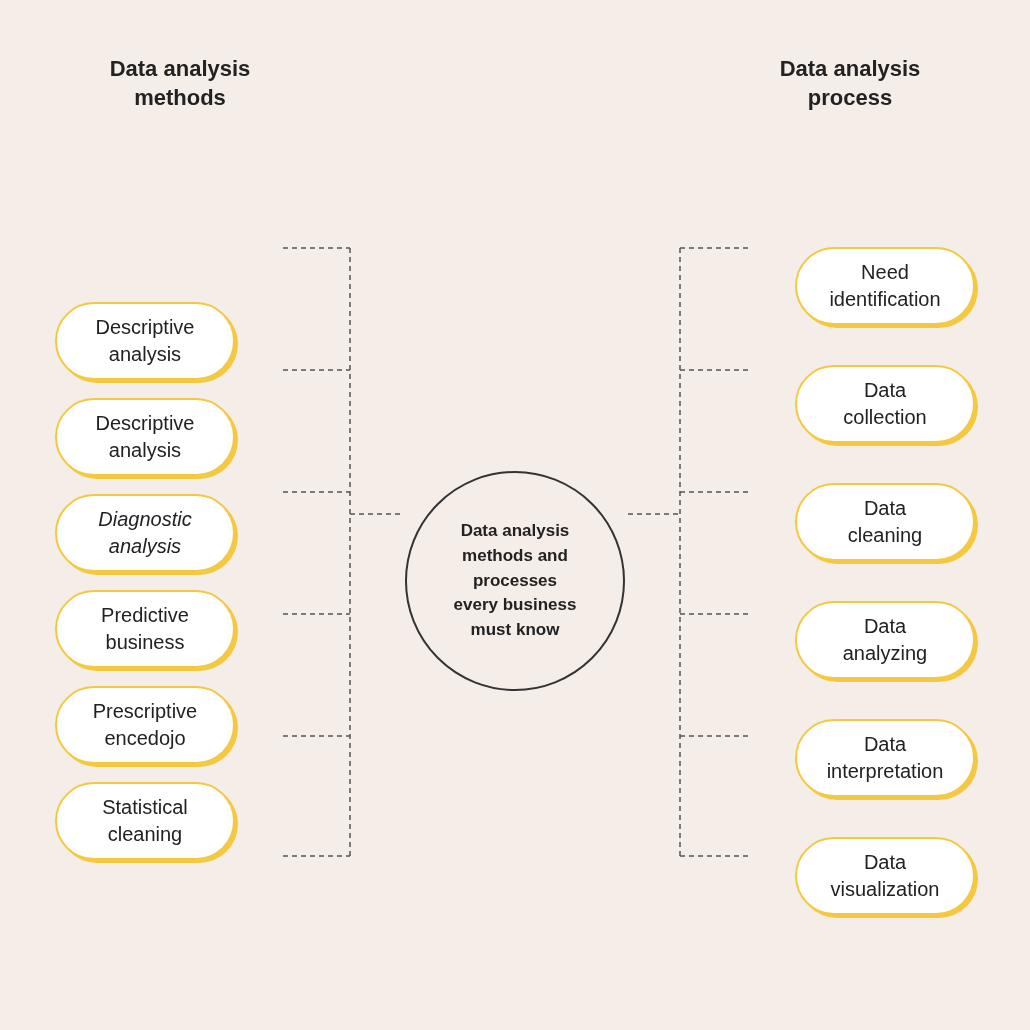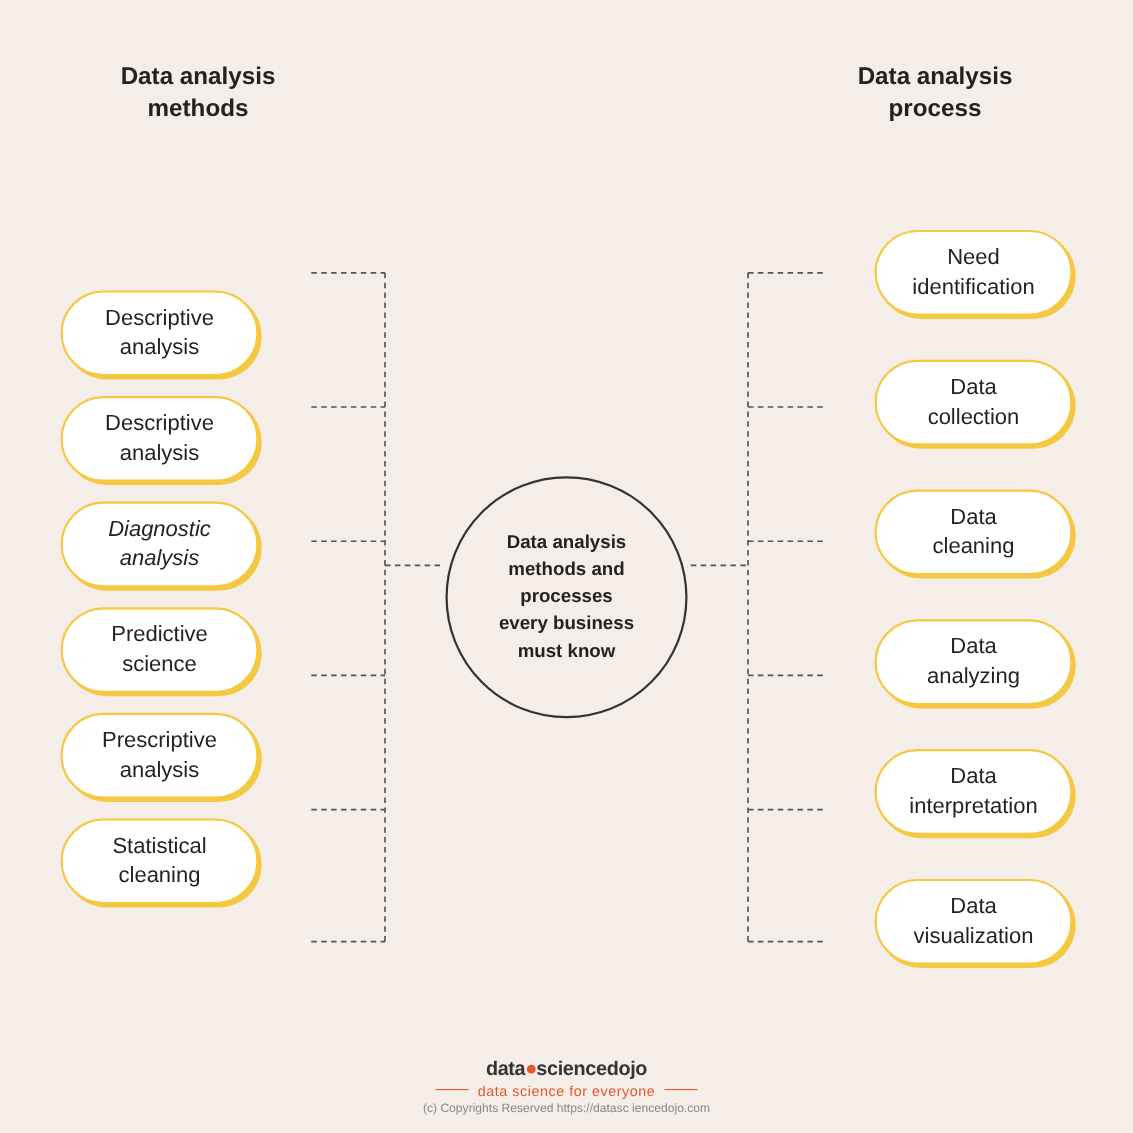--- a/index.html
+++ b/index.html
@@ -230,23 +230,23 @@
   <div class="diagram-area">
 
     <div class="left-col">
       <div class="pill" style="white-space: pre-line;">Descriptive
 analysis</div>
       <div class="pill" style="white-space: pre-line;">Descriptive
 analysis</div>
       <div class="pill" style="white-space: pre-line; font-style: italic;">Diagnostic
 analysis</div>
       <div class="pill" style="white-space: pre-line;">Predictive
-science</div>
+business</div>
       <div class="pill" style="white-space: pre-line;">Prescriptive
-analysis</div>
+encedojo</div>
       <div class="pill" style="white-space: pre-line;">Statistical
 cleaning</div>
     </div>
 
     <div class="center-area">
       <div class="center-circle">
         <span style="white-space: pre-line;">Data analysis
 methods and
 processes
 every business
@@ -264,25 +264,14 @@
       <div class="pill pill-right" style="white-space: pre-line;">Data
 analyzing</div>
       <div class="pill pill-right" style="white-space: pre-line;">Data
 interpretation</div>
       <div class="pill pill-right" style="white-space: pre-line;">Data
 visualization</div>
     </div>
 
   </div>
 
-  <div class="footer">
-    <div class="logo">
-      <span>data</span><span class="logo-dot"></span><span>sci</span><span style="color:#333;">encedojo</span>
-    </div>
-    <div class="tagline-line">
-      <span class="tagline-dash"></span>
-      <span class="tagline">data science for everyone</span>
-      <span class="tagline-dash"></span>
-    </div>
-    <div class="copyright">(c) Copyrights Reserved  https://datasc iencedojo.com</div>
-  </div>
 
 </div>
 
 </body></html>

